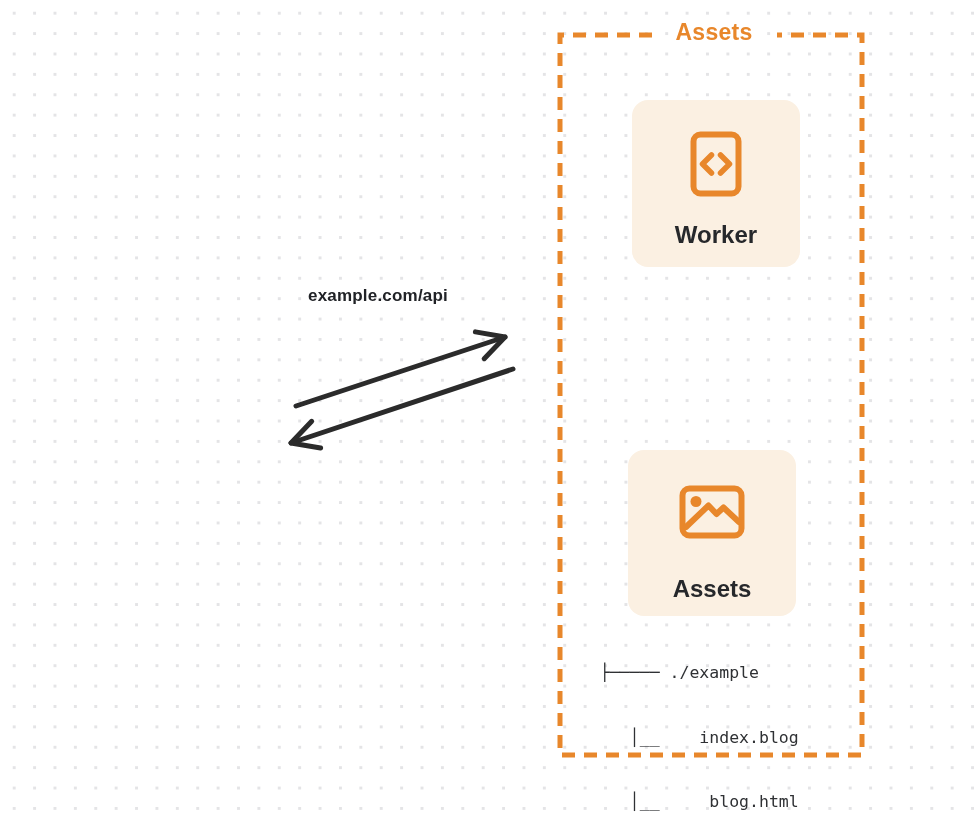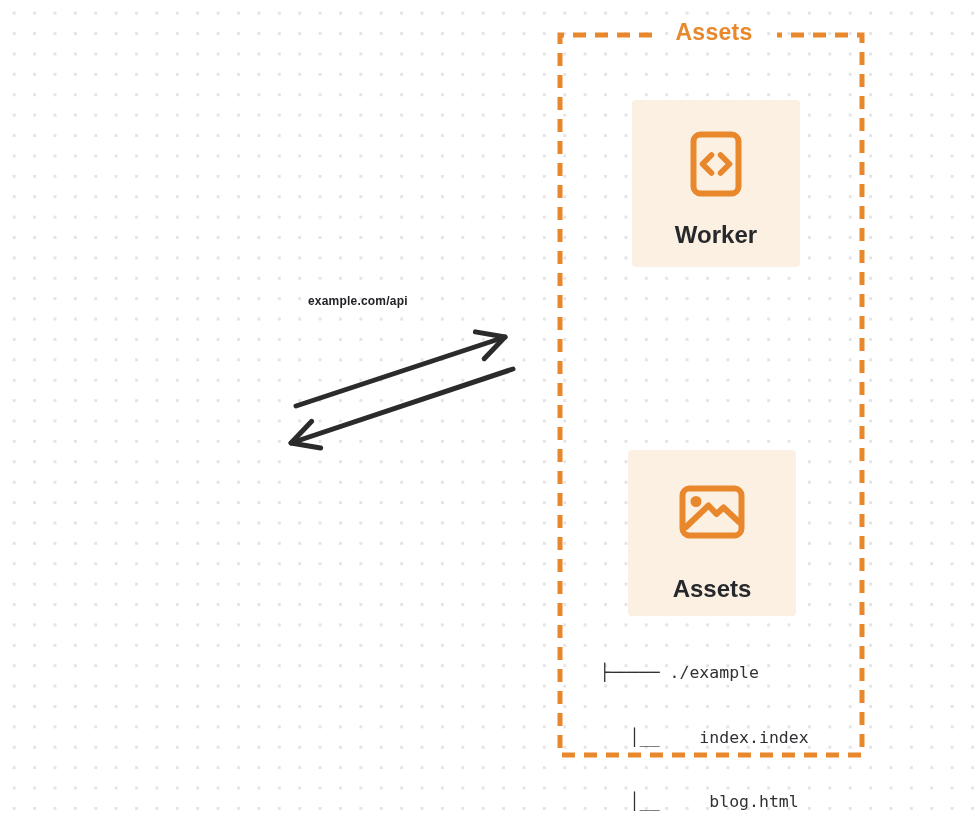--- a/index.html
+++ b/index.html
@@ -34,34 +34,34 @@
   .client-node .node-label{font-size:25px;font-weight:bold;color:var(--ink);letter-spacing:.2px;}
 
   .project-label{
     position:absolute;left:714px;top:19px;transform:translateX(-50%);
     font-size:23px;font-weight:bold;color:var(--orange);letter-spacing:.3px;
     white-space:nowrap;
   }
 
   .panel{
     position:absolute;display:flex;flex-direction:column;align-items:center;
-    background:var(--cream);border-radius:4px;text-align:right;
+    background:var(--cream);border-radius:16px;text-align:right;
   }
   .worker-node{left:632px;top:100px;width:168px;height:167px;padding-top:31px;gap:24px;}
   .assets-node{left:628px;top:450px;width:168px;height:166px;padding-top:35px;gap:36px;}
   .panel .node-label{font-size:24px;font-weight:bold;color:var(--ink);line-height:28px;}
 
   .icon-wrap{display:block;line-height:0;}
   .icon-stroke{fill:none;stroke:var(--orange);stroke-width:6;stroke-linecap:round;stroke-linejoin:round;}
   .icon-stroke-thin{fill:none;stroke:var(--orange);stroke-width:5.5;stroke-linecap:round;stroke-linejoin:round;}
   .icon-fill{fill:var(--orange);stroke:none;}
 
   .request-url{
-    position:absolute;left:308px;top:294px;
-    font-size:12px;font-weight:bold;color:#202226;letter-spacing:.2px;
+    position:absolute;left:308px;top:286px;
+    font-size:17px;font-weight:bold;color:#202226;letter-spacing:.2px;
     white-space:nowrap;
   }
 
   .file-tree{
     position:absolute;left:600px;top:619px;
     font-family:"DejaVu Sans Mono",monospace;
     font-size:16.5px;line-height:21.5px;
     color:#2F3134;white-space:pre;
   }
 </style>
@@ -107,18 +107,18 @@
         <rect class="icon-stroke" x="3.5" y="3.5" width="59" height="47" rx="7"></rect>
         <circle class="icon-fill" cx="17" cy="16.5" r="5.5"></circle>
         <polyline class="icon-stroke" points="7,42 29.5,20.5 37.5,29 44.5,22.5 60,37"></polyline>
       </svg>
     </span>
     <span class="node-label">Assets</span>
   </div>
 
   <div class="file-tree">
     <div>├───── ./example</div>
-    <div>   │__    index.index</div>
+    <div>   │__    index.blog</div>
     <div>   │__     blog.html</div>
     
   </div>
 
 </div>
 
 </body></html>

